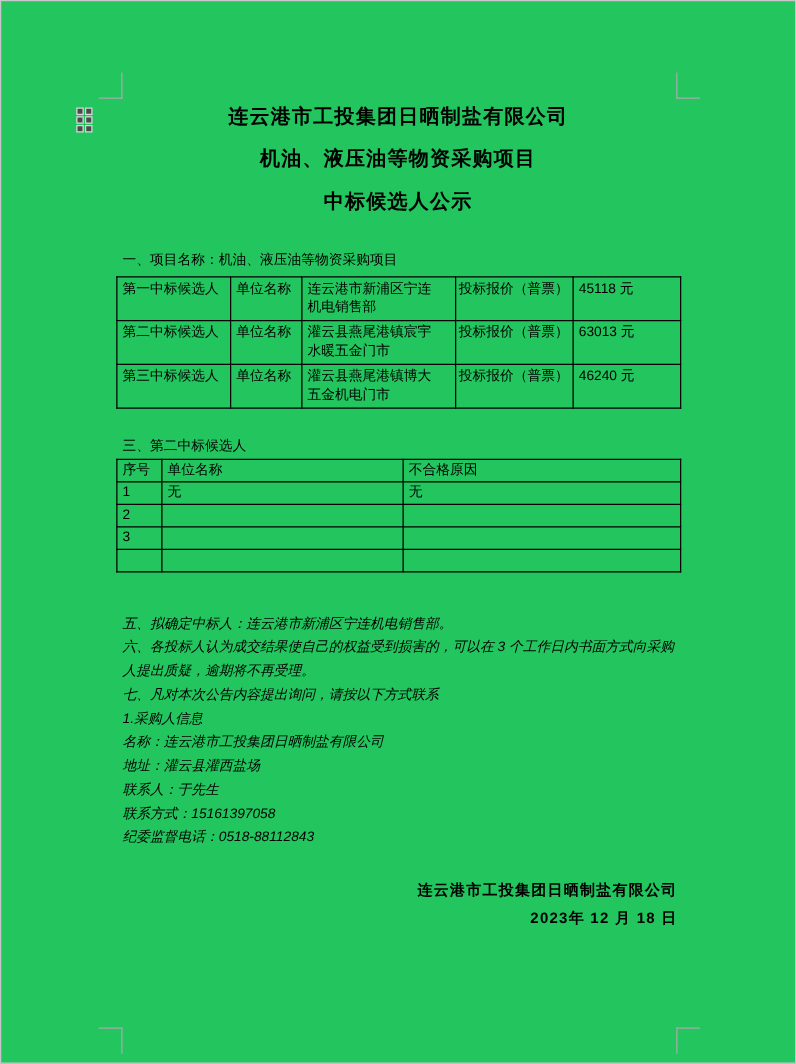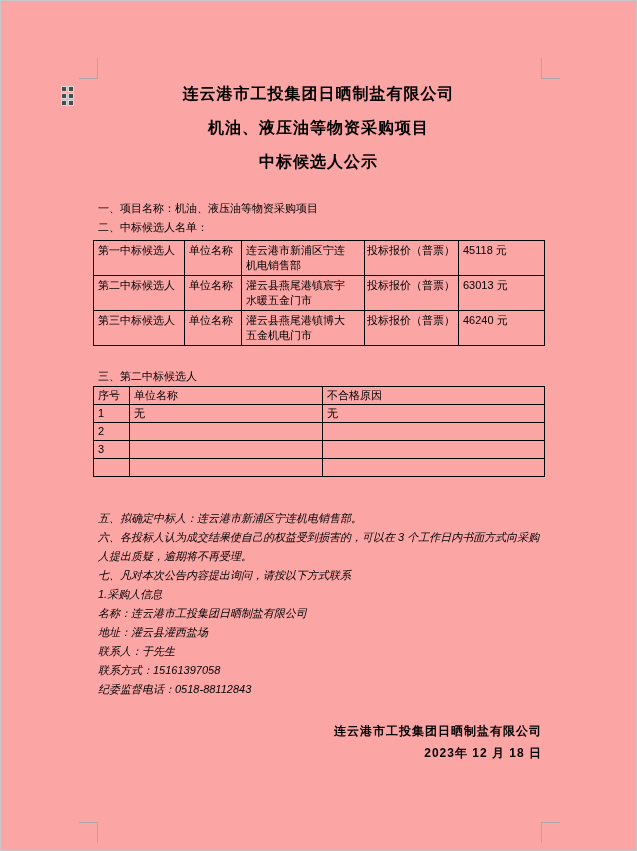--- a/index.html
+++ b/index.html
@@ -5,21 +5,21 @@
   * { margin: 0; padding: 0; box-sizing: border-box; }
   html, body { background: #ffffff; }
   body {
     font-family: "Liberation Sans", "DejaVu Sans", sans-serif;
     color: #000000;
   }
   .page {
     position: relative;
     width: 637px;
     height: 851px;
-    background: #fca5a5;
+    background: #22c55e;
     border: 1px solid #c7c7cb;
     overflow: hidden;
   }
 
   
   .crop { position: absolute; width: 19px; height: 21px; }
   .crop.tl { left: 78px; top: 57px;  border-right: 1px solid #a9a9ac; border-bottom: 1px solid #a9a9ac; }
   .crop.tr { left: 540px; top: 57px; border-left: 1px solid #a9a9ac;  border-bottom: 1px solid #a9a9ac; }
   .crop.bl { left: 78px; top: 821px; border-right: 1px solid #a9a9ac; border-top: 1px solid #a9a9ac; }
   .crop.br { left: 540px; top: 821px; border-left: 1px solid #a9a9ac;  border-top: 1px solid #a9a9ac; }
@@ -96,21 +96,20 @@
   </div>
 
   <div class="content">
 
     <h1 class="doc-title first">连云港市工投集团日晒制盐有限公司</h1>
     <h1 class="doc-title">机油、液压油等物资采购项目</h1>
     <h1 class="doc-title">中标候选人公示</h1>
 
     <div class="body-text sec-12">
       <div>一、项目名称：机油、液压油等物资采购项目</div>
-      <div>二、中标候选人名单：</div>
     </div>
 
     <table class="tbl-candidates">
       <colgroup>
         <col class="c-rank">
           <col class="c-ulab">
           <col class="c-name">
           <col class="c-plab">
           <col class="c-price">
       </colgroup>

